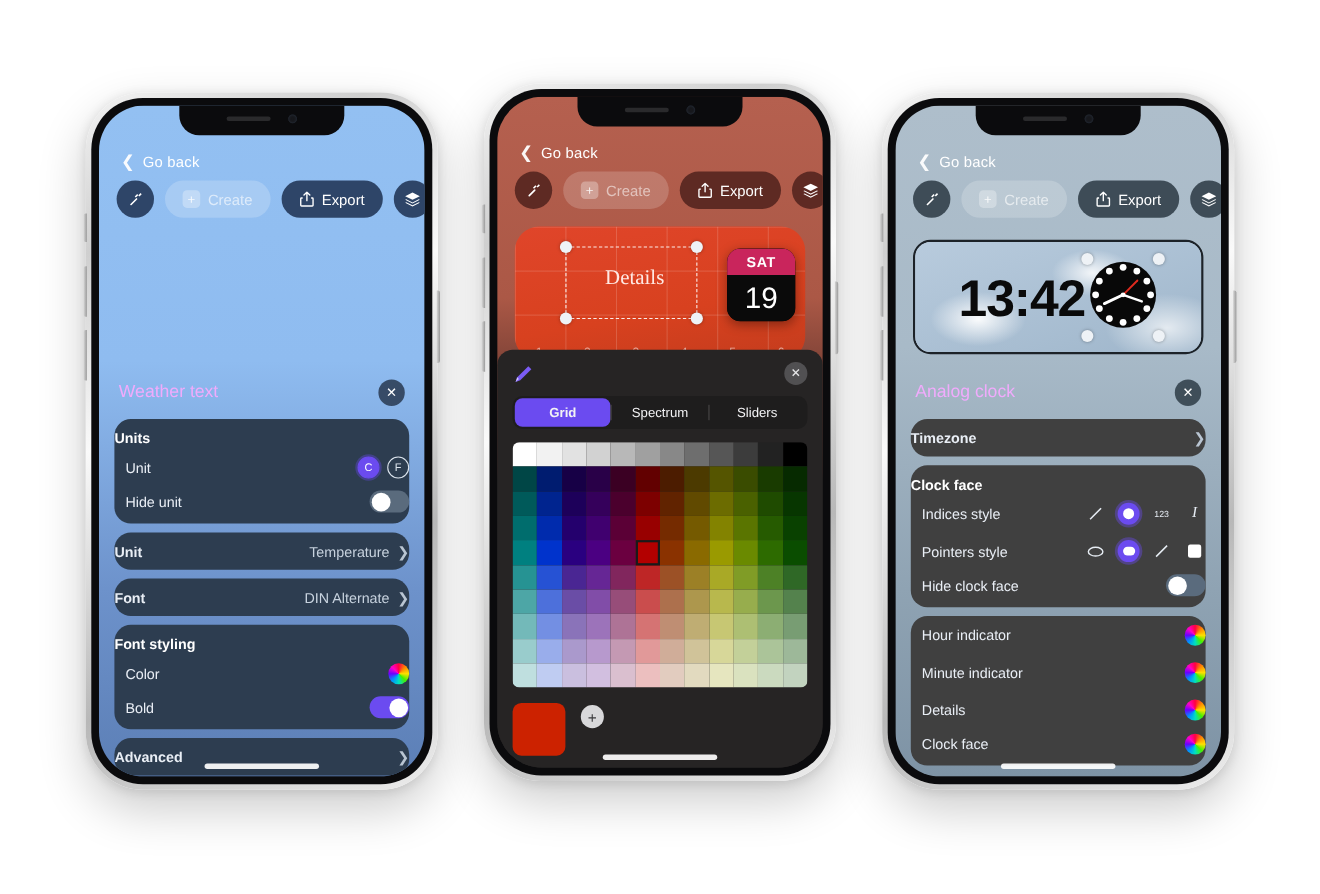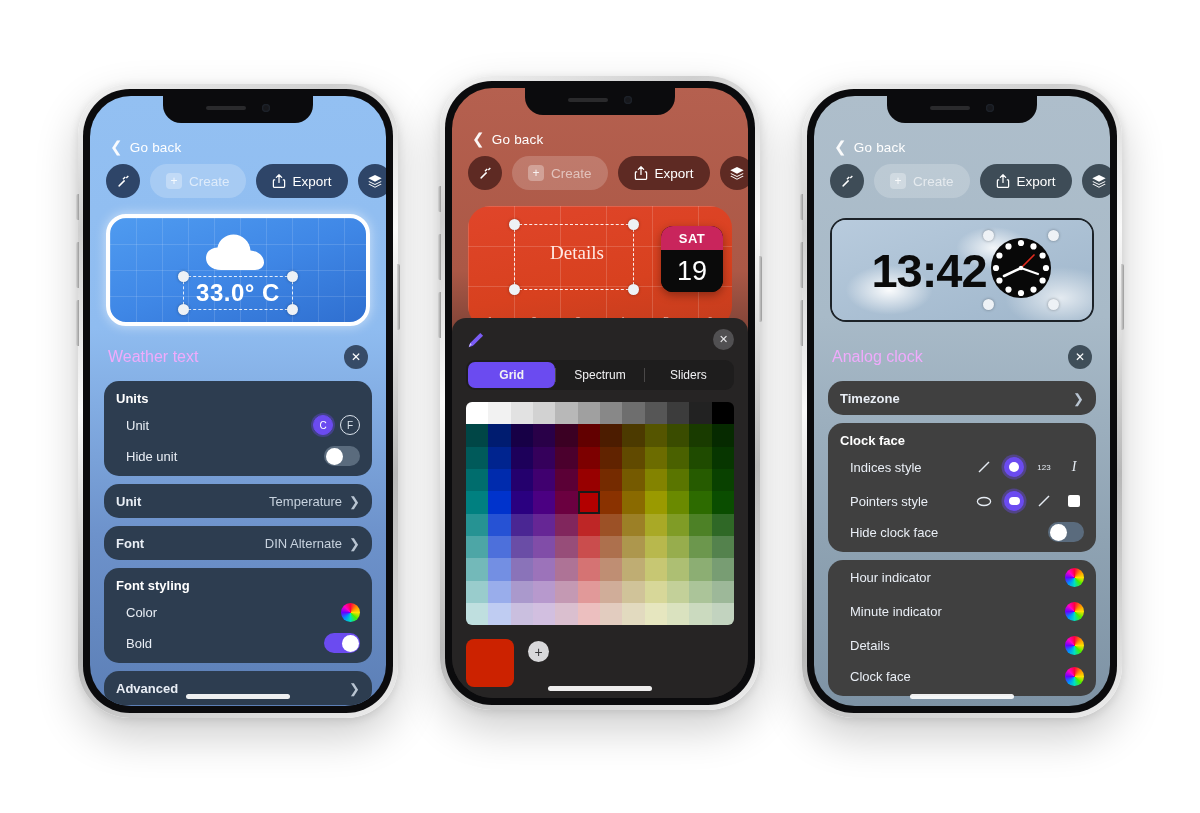--- a/index.html
+++ b/index.html
@@ -182,21 +182,21 @@
 
   
   .sheet { position:absolute; left:0; right:0; bottom:0; top:243px; padding:0 14px; }
   .sheet-head { display:flex; align-items:center; justify-content:space-between;
                 padding:6px 4px 12px 4px; }
   .sheet-title { font-size:16px; color:#f0abfc; font-weight:400; }
   .sheet-close { width:24px; height:24px; border-radius:50%; background:rgba(40,56,80,.85);
                  display:flex; align-items:center; justify-content:center; color:#fff; font-size:12px; }
   .p3 .sheet-close { background:rgba(52,66,78,.9); }
 
-  .card { background:#2d3d50; border-radius:15px; margin-bottom:8px; padding:0 12px; }
+  .card { background:#2d3d50; border-radius:15px; margin-bottom:8px; padding:0 0; }
   .p3 .card { background:#404040; }
   .card-title { font-size:13px; color:#fff; font-weight:700; padding:10px 0 2px 0; }
   .row { display:flex; align-items:center; justify-content:space-between; min-height:34px; padding:2px 0; }
   .row-label { font-size:13px; color:#e9eef5; }
   .row-label.indent { padding-left:10px; }
   .row-value { font-size:13px; color:#c7d2de; }
   .row-right { display:flex; align-items:center; gap:7px; }
   .chev-r { color:#b9c5d2; font-size:13px; }
 
   .toggle { width:36px; height:20px; border-radius:11px; background:#5a6b7d; position:relative; }
@@ -285,35 +285,20 @@
           </div>
           <div class="tb-round">
             <svg width="16" height="16" viewBox="0 0 24 24">
               <path d="M12 3 L22 8 L12 13 L2 8 Z" fill="#fff"></path>
               <path d="M3.5 12.3 L12 16.5 L20.5 12.3 L22 13 L12 18 L2 13 Z" fill="#fff"></path>
               <path d="M3.5 16.3 L12 20.5 L20.5 16.3 L22 17 L12 22 L2 17 Z" fill="#fff"></path>
             </svg>
           </div>
         </div>
 
-        <div class="canvas-wrap" style="top:118px">
-          <div class="widget-weather">
-            <div class="grid-lines"></div>
-            <svg class="cloud-icon" width="70" height="42" viewBox="0 0 70 42">
-              <path d="M18 38 C8 38 3 32 3 26 C3 20 8 15.5 14.5 15.5 C16 8 22.5 2.5 30.5 2.5 C39.5 2.5 47 9.5 47.5 18.5 C55 19 61 24 61 30.5 C61 35 57 38 52 38 Z" fill="#ffffff"></path>
-            </svg>
-            <div class="temp-sel">
-              <div class="handle h-tl"></div>
-              <div class="handle h-tr"></div>
-              <div class="handle h-bl"></div>
-              <div class="handle h-br"></div>
-              <span class="temp-text">33.0° C</span>
-            </div>
-          </div>
-        </div>
 
         <div class="sheet">
           <div class="sheet-head">
             <span class="sheet-title">Weather text</span>
             <span class="sheet-close">✕</span>
           </div>
 
           <div class="card">
             <div class="card-title">Units</div>
             <div class="row">

